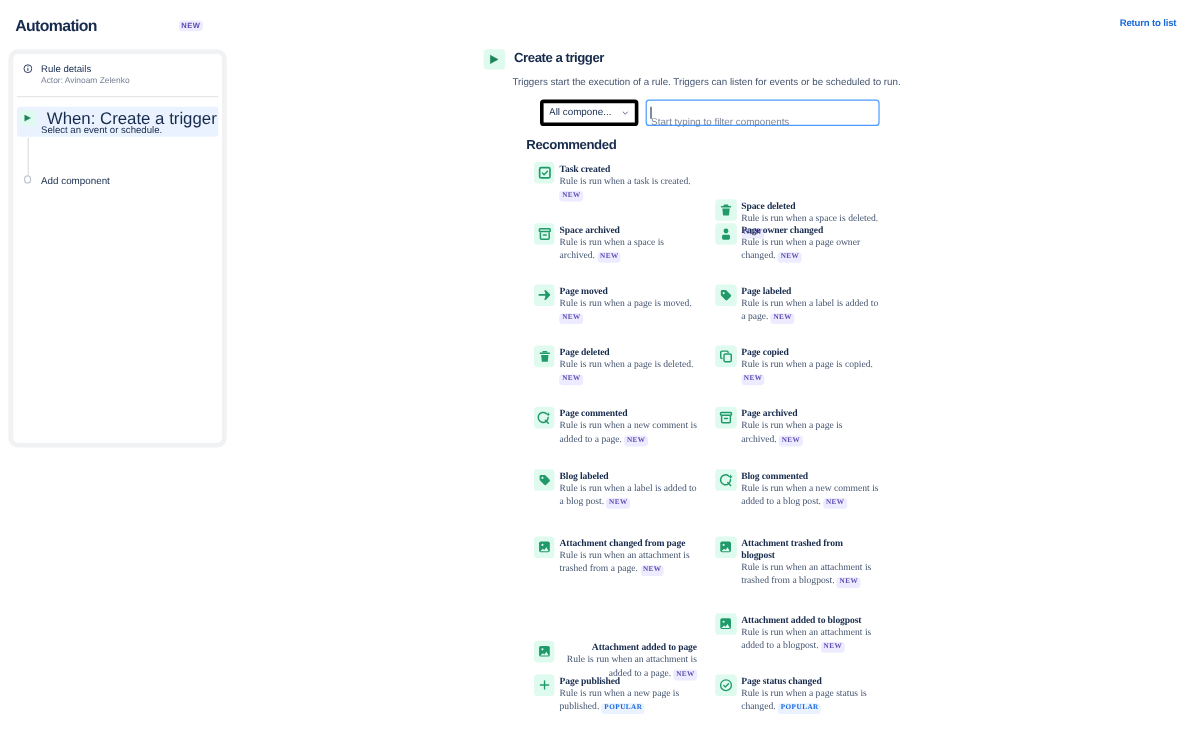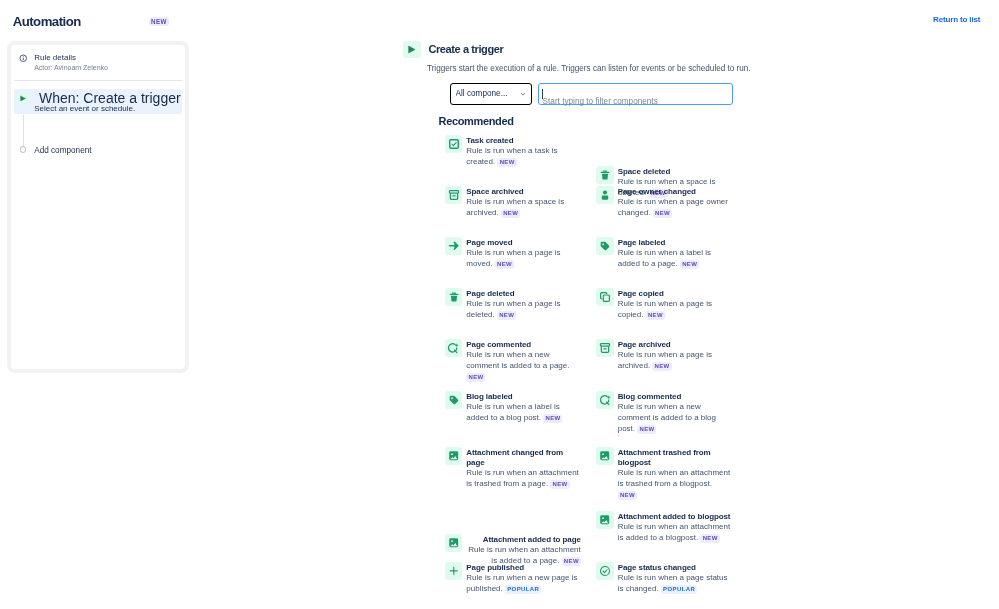--- a/index.html
+++ b/index.html
@@ -65,36 +65,36 @@
   .trig-head { position:absolute; left:403px; top:40.5px; display:flex; align-items:center; }
   .trig-ico {
     width:17.6px; height:17.8px; background:#DFFAEE; border-radius:3px;
     display:flex; align-items:center; justify-content:center;
   }
   .trig-title { margin-left:7.8px; font-size:11px; font-weight:700; color:#172B4D; line-height:13px; letter-spacing:-0.4px; }
   .trig-desc { position:absolute; left:427px; top:62.6px; font-size:8.15px; color:#44546F; line-height:11px; }
 
   .filter-select {
     position:absolute; left:450px; top:83.3px; width:82.3px; height:22px;
-    border:1px solid #000000; border-radius:3px; background:#fff;
+    border:3px solid #000000; border-radius:3px; background:#fff;
     display:flex; align-items:center; padding:0 5.5px 0 4.6px;
   }
   .fs-label { font-size:8.2px; color:#172B4D; line-height:10px; flex:1; white-space:nowrap; overflow:hidden; }
   .fs-chev { display:flex; align-items:center; }
   .filter-input {
     position:absolute; left:537.8px; top:83.3px; width:195px; height:22px;
     border:1.5px solid #4C9AFF; border-radius:3px; background:#fff;
     display:flex; align-items:center; padding:0 6px 0 3.8px;
   }
   .fi-ph { font-size:8.2px; color:#7A8699; line-height:10px;margin-top:16px; }
   .caret { position:absolute; left:542.2px; top:89.3px; width:1px; height:9.6px; background:#2B3F5C; }
 
   .section-title { position:absolute; left:438.6px; top:114.5px; font-size:11px; font-weight:700; color:#172B4D; line-height:13px; letter-spacing:-0.35px; }
 
-  .grid { position:absolute; left:0; top:0; width:999px; height:609px; }
+  .grid { position:absolute; left:0; top:0; width:999px; height:609px;font-family:Liberation Serif, serif; }
   .card { position:absolute; display:flex; align-items:flex-start; width:136px; }
   .card-ico {
     width:17.5px; height:17.5px; flex:0 0 17.5px; background:#DFFAEE; border-radius:3px;
     display:flex; align-items:center; justify-content:center;
   }
   .card-body { margin-left:4px; width:114.5px; margin-top:1.2px; }
   .card-title { font-size:8px; font-weight:700; color:#172B4D; line-height:10px; letter-spacing:-0.1px; }
   .card-desc { font-size:8px; font-weight:400; color:#44546F; line-height:10.7px; }
   .tag {
     display:inline-block; background:#EDEBFF; color:#5E4DB2;

